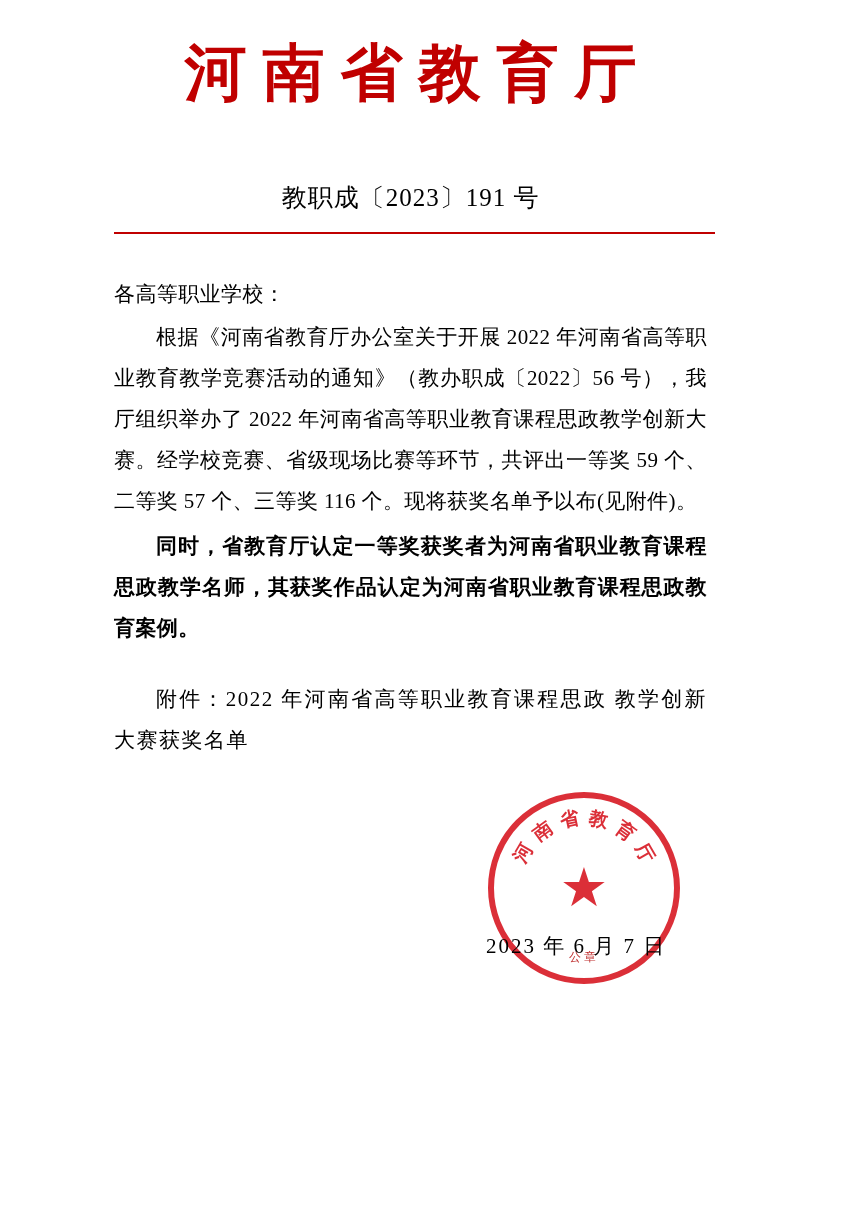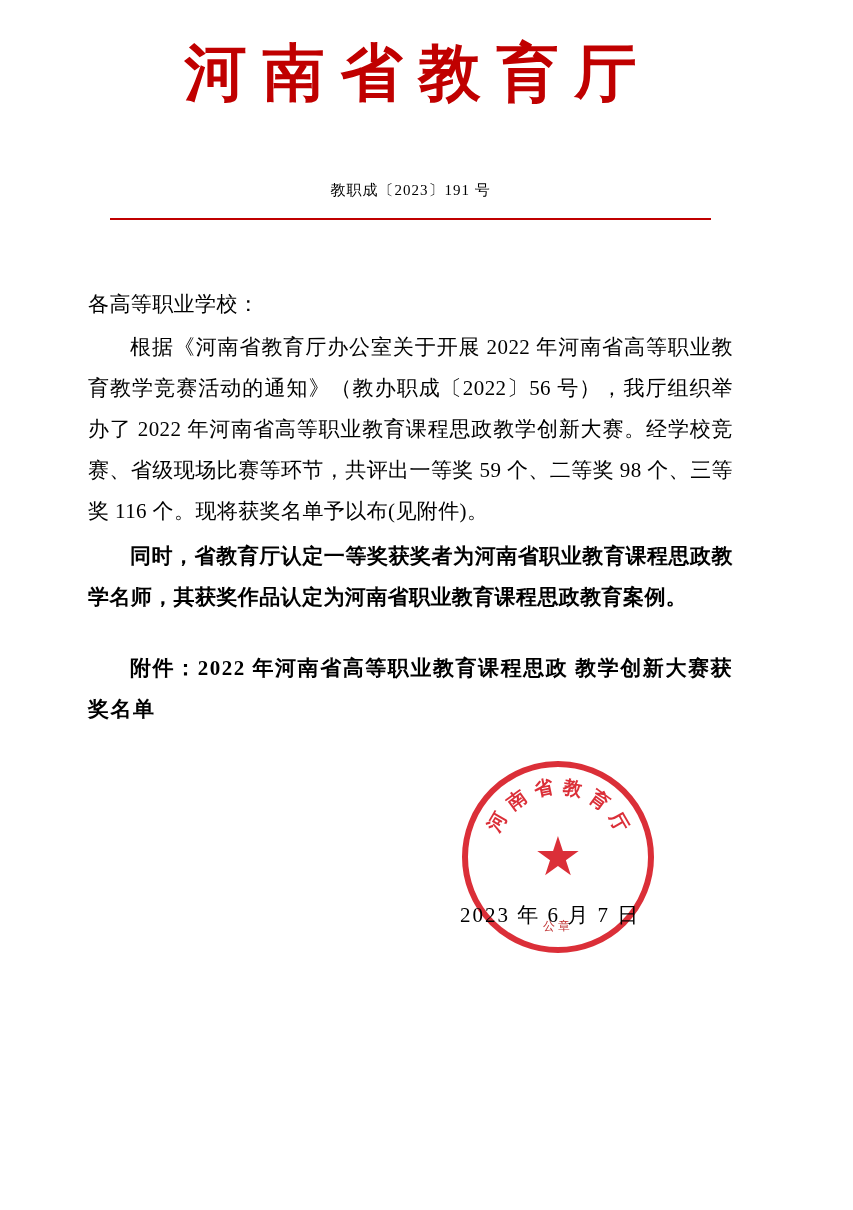--- a/index.html
+++ b/index.html
@@ -14,40 +14,40 @@
     font-family: "Liberation Serif", "DejaVu Serif", serif;
     color: #000000;
     overflow: hidden;
   }
 
   .page {
     position: relative;
     width: 821px;
     height: 1210px;
     box-sizing: border-box;
-    padding: 0 88px;
+    padding: 0 114px;
   }
 
   
   .letterhead {
     text-align: center;
     color: #c00000;
     font-family: "Liberation Serif", "DejaVu Serif", serif;
     font-size: 62px;
     font-weight: bold;
     letter-spacing: 16px;
     padding-top: 38px;
     text-indent: 16px;
     line-height: 1.15;
     white-space: nowrap;
   }
 
   .doc-number {
     text-align: center;
-    font-size: 15px;
+    font-size: 25px;
     letter-spacing: 1px;
     margin-top: 72px;
     font-family: "Liberation Serif", "DejaVu Serif", serif;
   }
 
   .red-rule {
     margin-top: 18px;
     height: 2px;
     background: #c00000;
     width: 601px;
@@ -67,21 +67,21 @@
     font-family: "Liberation Serif", "DejaVu Serif", serif;
     white-space: nowrap;
   }
   .title-line.issuer {
     letter-spacing: 10px;
     text-indent: 10px;
   }
 
   
   .body-block {
-    margin-top: 64px;
+    margin-top: 40px;
     font-size: 21px;
     line-height: 1.95;
     letter-spacing: 0.4px;
     text-align: justify;
   }
   .salutation {
     margin: 0 0 2px 0;
   }
   .para {
     margin: 0;
@@ -90,21 +90,20 @@
   .para + .para {
     margin-top: 4px;
     font-weight: bold;
   }
   .attachment {
     margin-top: 30px;
     text-indent: 2em;
     font-size: 21px;
     line-height: 1.95;
     letter-spacing: 1.5px;
-    font-weight: bold;
   }
 
   
   .sign-area {
     position: relative;
     height: 220px;
     margin-top: 16px;
   }
   .seal {
     position: absolute;
@@ -174,21 +173,21 @@
 
   <div class="letterhead">河南省教育厅</div>
 
   <div class="doc-number">教职成〔2023〕191 号</div>
 
   <div class="red-rule"></div>
 
 
   <div class="body-block">
     <p class="salutation">各高等职业学校：</p>
-    <p class="para">根据《河南省教育厅办公室关于开展 2022 年河南省高等职业教育教学竞赛活动的通知》（教办职成〔2022〕56 号），我厅组织举办了 2022 年河南省高等职业教育课程思政教学创新大赛。经学校竞赛、省级现场比赛等环节，共评出一等奖 59 个、二等奖 98 个、三等奖 116 个。现将获奖名单予以布(见附件)。</p>
+    <p class="para">根据《河南省教育厅办公室关于开展 2022 年河南省高等职业教育教学竞赛活动的通知》（教办职成〔2022〕56 号），我厅组织举办了 2022 年河南省高等职业教育课程思政教学创新大赛。经学校竞赛、省级现场比赛等环节，共评出一等奖 59 个、二等奖 57 个、三等奖 116 个。现将获奖名单予以布(见附件)。</p>
     <p class="para">同时，省教育厅认定一等奖获奖者为河南省职业教育课程思政教学名师，其获奖作品认定为河南省职业教育课程思政教育案例。</p>
     <p class="attachment">附件：2022 年河南省高等职业教育课程思政 教学创新大赛获奖名单</p>
   </div>
 
   <div class="sign-area">
     <div class="seal">
       <div class="seal-inner">
         <div class="seal-text" id="seal-ring">
             <span class="seal-char" style="transform: translate(-60.6218px, -35px) rotate(-60deg) translate(-50%, -50%);">河</span>
             <span class="seal-char" style="transform: translate(-41.145px, -56.6312px) rotate(-36deg) translate(-50%, -50%);">南</span>

